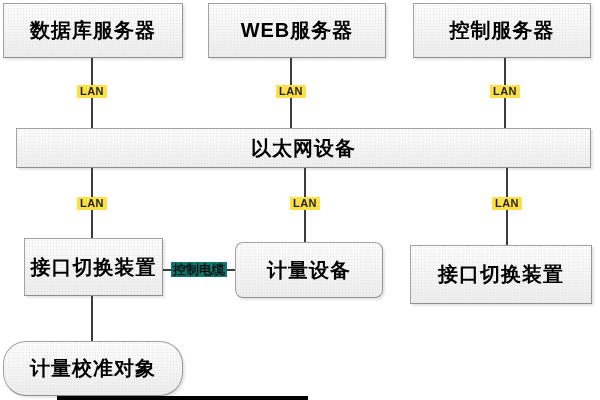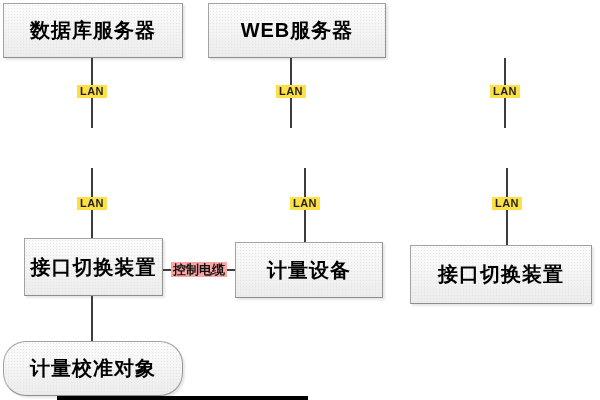--- a/index.html
+++ b/index.html
@@ -55,35 +55,35 @@
     font-size: 11px;
     font-weight: bold;
     letter-spacing: 0.5px;
     padding: 0 3px;
     line-height: 13px;
     white-space: nowrap;
   }
   .cable-label {
     position: absolute;
     transform: translateX(-50%);
-    background: #fca5a5;
+    background: #0f766e;
     color: #111111;
     font-size: 13px;
     font-weight: bold;
     padding: 0 2px;
     line-height: 15px;
     white-space: nowrap;
   }
   
   .n-db        { left: 3px;   top: 3px;   width: 180px; height: 55px; }
   .n-web       { left: 208px; top: 3px;   width: 178px; height: 55px; }
   .n-ctrl      { left: 413px; top: 3px;   width: 178px; height: 55px; }
   .n-eth       { left: 16px;  top: 128px; width: 575px; height: 40px; }
   .n-switch    { left: 24px;  top: 238px; width: 139px; height: 58px; }
-  .n-meter     { left: 235px; top: 242px; width: 148px; height: 56px; }
+  .n-meter     { left: 235px; top: 242px; width: 148px; height: 56px; border-radius: 8px; }
   .n-browser   { left: 410px; top: 245px; width: 182px; height: 59px; }
   .n-calib     { left: 3px;   top: 341px; width: 180px; height: 55px; border-radius: 23px; }
   
   .v-top-1     { left: 91px;  top: 58px;  height: 70px; }
   .v-top-2     { left: 290px; top: 58px;  height: 70px; }
   .v-top-3     { left: 504px; top: 58px;  height: 70px; }
   .v-bot-1     { left: 91px;  top: 168px; height: 70px; }
   .v-bot-2     { left: 304px; top: 168px; height: 74px; }
   .v-bot-3     { left: 506px; top: 168px; height: 77px; }
   .v-calib     { left: 91px;  top: 296px; height: 45px; }
@@ -106,28 +106,34 @@
 <body>
 
 <div class="canvas">
 
   <div class="node n-db">
     <span class="node-label">数据库服务器</span>
   </div>
   <div class="node n-web">
     <span class="node-label">WEB服务器</span>
   </div>
+  <div class="node n-ctrl">
+    <span class="node-label">控制服务器</span>
+  </div>
 
   <div class="vline v-top-1"></div>
   <div class="vline v-top-2"></div>
   <div class="vline v-top-3"></div>
   <span class="edge-label lan-t1">LAN</span>
   <span class="edge-label lan-t2">LAN</span>
   <span class="edge-label lan-t3">LAN</span>
 
+  <div class="node n-eth">
+    <span class="node-label">以太网设备</span>
+  </div>
 
   <div class="vline v-bot-1"></div>
   <div class="vline v-bot-2"></div>
   <div class="vline v-bot-3"></div>
   <span class="edge-label lan-b1">LAN</span>
   <span class="edge-label lan-b2">LAN</span>
   <span class="edge-label lan-b3">LAN</span>
 
   <div class="node n-switch">
     <span class="node-label">接口切换装置</span>

